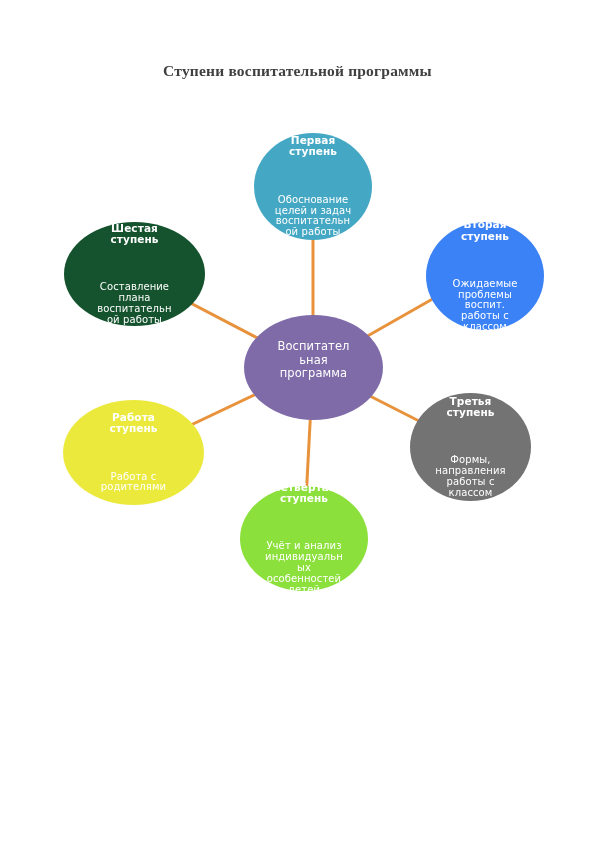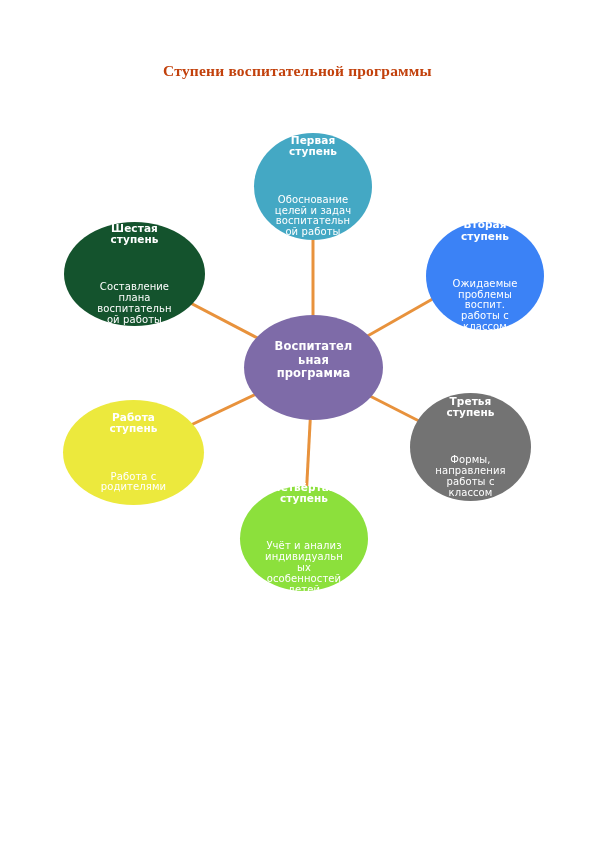--- a/index.html
+++ b/index.html
@@ -26,21 +26,21 @@
 
   .page-title {
     position: absolute;
     left: 0;
     top: 62px;
     width: 595px;
     text-align: center;
     font-family: "Liberation Serif", "DejaVu Serif", serif;
     font-weight: bold;
     font-size: 15.5px;
-    color: #c2410c;
+    color: #404040;
     letter-spacing: 0.2px;
   }
 
   .diagram {
     position: absolute;
     left: 0;
     top: 0;
     width: 595px;
     height: 842px;
   }
@@ -85,21 +85,21 @@
   .node-center {
     left: 244px;
     top: 315px;
     width: 139px;
     height: 105px;
     background: #7e6ba8;
     z-index: 5;
   }
   .node-center .node-title {
     font-size: 11.5px;
-    font-weight: bold;
+    font-weight: normal;
     line-height: 1.18;
     margin-bottom: 14px;
   }
 
   
   .node-1 {
     left: 254px;
     top: 133px;
     width: 118px;
     height: 107px;

